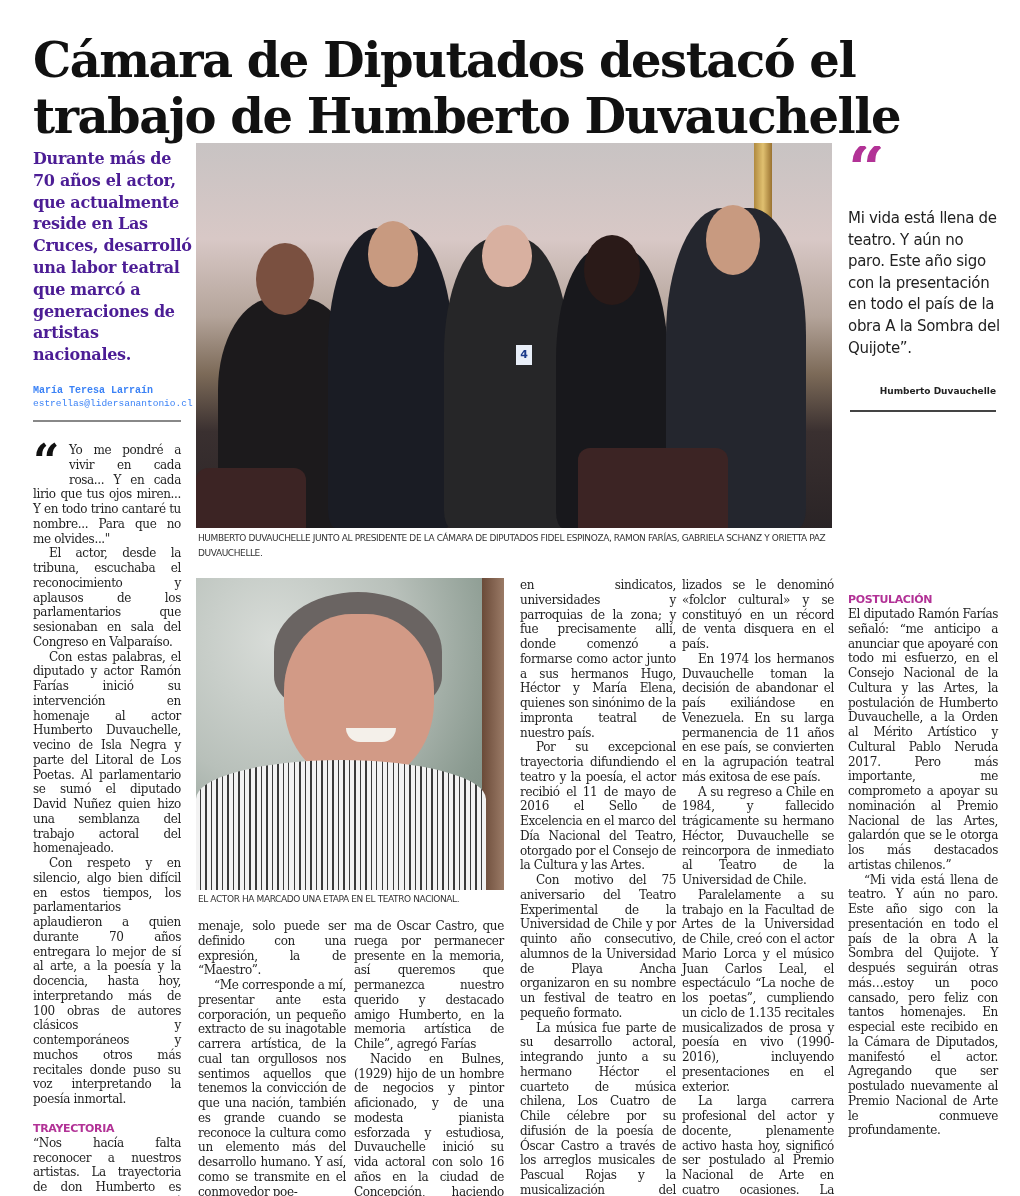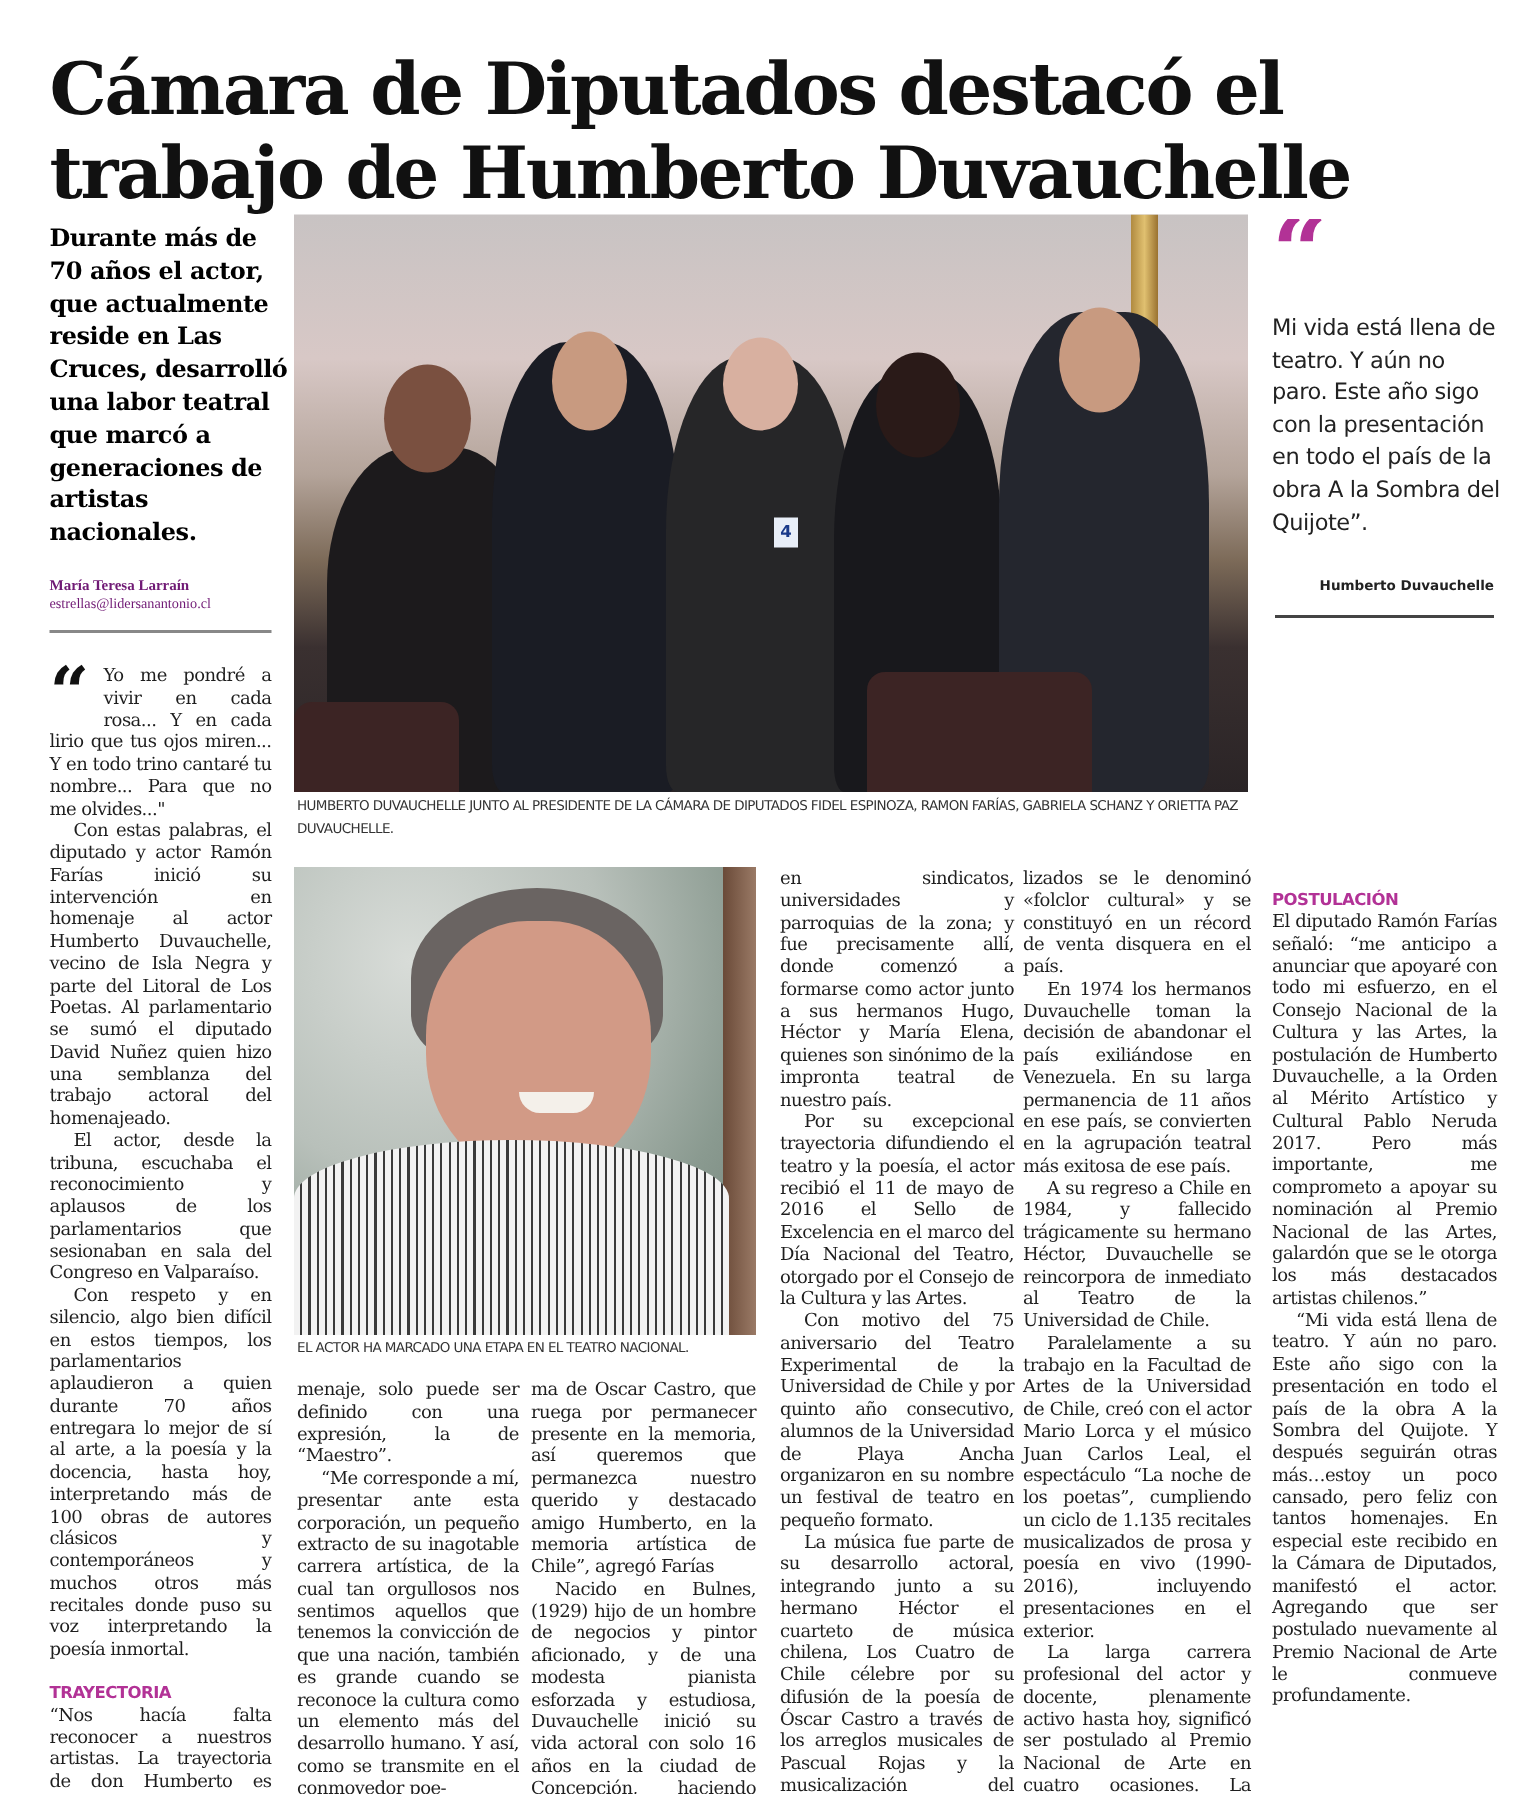--- a/index.html
+++ b/index.html
@@ -8,23 +8,23 @@
 
   .headline {
     position: absolute; left: 33px; top: 14px; width: 960px;
     font-family: "DejaVu Serif", serif; font-weight: bold;
     font-size: 48px; line-height: 56px; letter-spacing: -1.5px; color: #111; margin-top: 18px;
   }
 
   .deck {
     position: absolute; left: 33px; top: 148px; width: 160px;
     font-family: "DejaVu Serif", serif; font-weight: bold;
-    font-size: 16px; line-height: 21.8px; color: #000000; letter-spacing: -0.3px;
+    font-size: 16px; line-height: 21.8px; color: #4c1d95; letter-spacing: -0.3px;
   }
-  .byline { position: absolute; left: 33px; top: 384px; width: 160px; font-family: Liberation Serif, serif; color: #701a75; }
+  .byline { position: absolute; left: 33px; top: 384px; width: 160px; font-family: Liberation Mono, monospace; color: #3b82f6; }
   .byline .name { font-size: 10px; font-weight: bold; line-height: 13px; }
   .byline .email { font-size: 9.5px; line-height: 13px; }
   .rule-left { position: absolute; left: 33px; top: 420px; width: 148px; height: 2px; background: #888; }
 
   .photo-main {
     position: absolute; left: 196px; top: 143px; width: 636px; height: 385px; overflow: hidden;
     background: linear-gradient(180deg, #c8c3c3 0%, #d8c8c6 25%, #b4a49a 45%, #7c6a58 60%, #3a3030 75%, #2a2426 100%);
   }
   .photo-main .painting-frame { position: absolute; right: 60px; top: 0; width: 18px; height: 130px; background: linear-gradient(90deg,#b08a40,#e0c070,#9a7230); }
   .photo-main .person { position: absolute; bottom: 0; border-radius: 40% 40% 6% 6%; background: #1e1e22; }
@@ -119,22 +119,22 @@
   <div class="smile"></div>
   <div class="shirt"></div>
 </div>
 <div class="caption-second">EL ACTOR HA MARCADO UNA ETAPA EN EL TEATRO NACIONAL.</div>
 
 <div class="col" style="left:33px; top:443px; width:148px;">
   <p class="noindent">
     <span class="dropquote">“</span>
     <span>Yo me pondré a vivir en cada rosa... Y en cada lirio que tus ojos miren... Y en todo trino cantaré tu nombre... Para que no me olvides..."</span>
   </p>
+  <p>El actor, desde la tribuna, escuchaba el reconocimiento y aplausos de los parlamentarios que sesionaban en sala del Congreso en Valparaíso.</p>
   <p>Con estas palabras, el diputado y actor Ramón Farías inició su intervención en homenaje al actor Humberto Duvauchelle, vecino de Isla Negra y parte del Litoral de Los Poetas. Al parlamentario se sumó el diputado David Nuñez quien hizo una semblanza del trabajo actoral del homenajeado.</p>
-  <p>El actor, desde la tribuna, escuchaba el reconocimiento y aplausos de los parlamentarios que sesionaban en sala del Congreso en Valparaíso.</p>
   <p>Con respeto y en silencio, algo bien difícil en estos tiempos, los parlamentarios aplaudieron a quien durante 70 años entregara lo mejor de sí al arte, a la poesía y la docencia, hasta hoy, interpretando más de 100 obras de autores clásicos y contemporáneos y muchos otros más recitales donde puso su voz interpretando la poesía inmortal.</p>
   <p class="subhead">TRAYECTORIA</p>
   <p class="noindent">“Nos hacía falta reconocer a nuestros artistas. La trayectoria de don Humberto es inigualable”, manifestó Ramón Farías. “Humberto Duvauchelle Concha, el hombre que hoy está presente en esta sala y para el cual he solicitado este ho-</p>
 </div>
 
 <div class="col" style="left:198px; top:919px; width:148px;">
   <p class="noindent">menaje, solo puede ser definido con una expresión, la de “Maestro”.</p>
   <p>“Me corresponde a mí, presentar ante esta corporación, un pequeño extracto de su inagotable carrera artística, de la cual tan orgullosos nos sentimos aquellos que tenemos la convicción de que una nación, también es grande cuando se reconoce la cultura como un elemento más del desarrollo humano. Y así, como se transmite en el conmovedor poe-</p>
 </div>
 

